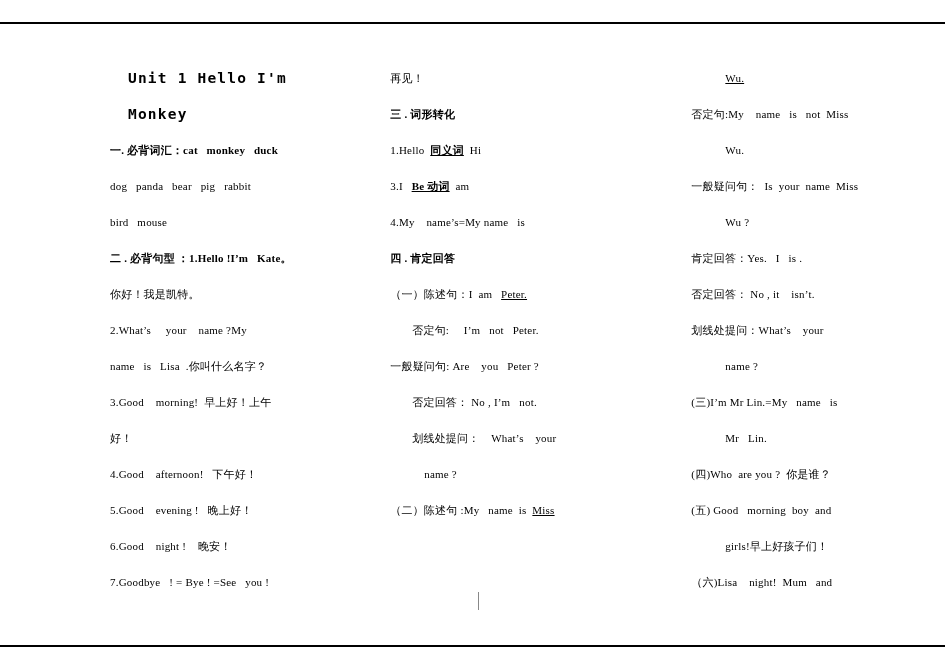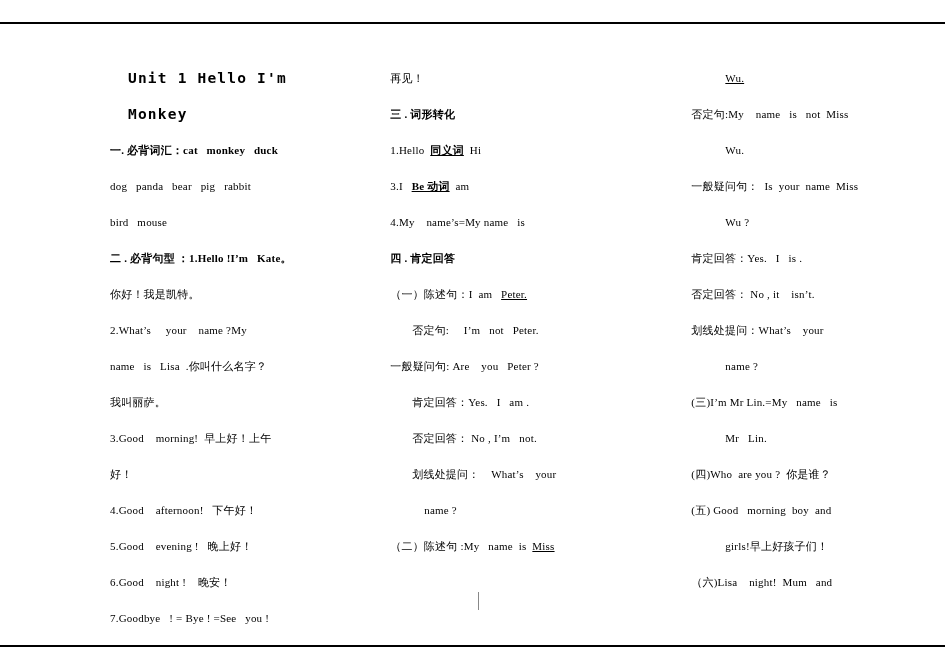--- a/index.html
+++ b/index.html
@@ -97,40 +97,38 @@
 
     <div class="col col1">
       <div class="title">Unit 1  Hello  I'm  Monkey</div>
       <div class="line b">一. 必背词汇：cat   monkey   duck</div>
       <div class="line">dog   panda   bear   pig   rabbit</div>
       <div class="line">bird   mouse</div>
       <div class="line b">二 . 必背句型 ：1.Hello !I’m   Kate。</div>
       <div class="line">你好！我是凯特。</div>
       <div class="line">2.What’s     your    name ?My</div>
       <div class="line">name   is   Lisa  .你叫什么名字？</div>
-      <div class="line">我叫丽萨。</div>
       <div class="line">3.Good    morning!  早上好！上午</div>
       <div class="line">好！</div>
       <div class="line">4.Good    afternoon!   下午好！</div>
       <div class="line">5.Good    evening !   晚上好！</div>
       <div class="line">6.Good    night !    晚安！</div>
       <div class="line">7.Goodbye   ! = Bye ! =See   you !</div>
     </div>
 
     <div class="col col2">
       <div class="line">再见！</div>
       <div class="line b">三 . 词形转化</div>
       <div class="line">1.Hello&nbsp; <span class="u b">同义词</span>&nbsp; Hi</div>
       <div class="line">3.I&nbsp;&nbsp; <span class="u b">Be 动词</span>&nbsp; am</div>
       <div class="line">4.My    name’s=My name   is</div>
       <div class="line b">四 . 肯定回答</div>
       <div class="line">（一）陈述句：I&nbsp; am&nbsp;&nbsp; <span class="u">Peter.</span></div>
       <div class="line indent">否定句:     I’m   not   Peter.</div>
       <div class="line">一般疑问句: Are    you   Peter ?</div>
-      <div class="line indent">肯定回答：Yes.   I   am .</div>
       <div class="line indent">否定回答： No , I’m   not.</div>
       <div class="line indent">划线处提问：    What’s    your</div>
       <div class="line indent2">name ?</div>
       <div class="line">（二）陈述句 :My&nbsp;&nbsp; name&nbsp; is&nbsp; <span class="u">Miss</span></div>
     </div>
 
     <div class="col col3">
       <div class="line indent2"><span class="u">Wu.</span></div>
       <div class="line">否定句:My    name   is   not  Miss</div>
       <div class="line indent2">Wu.</div>

